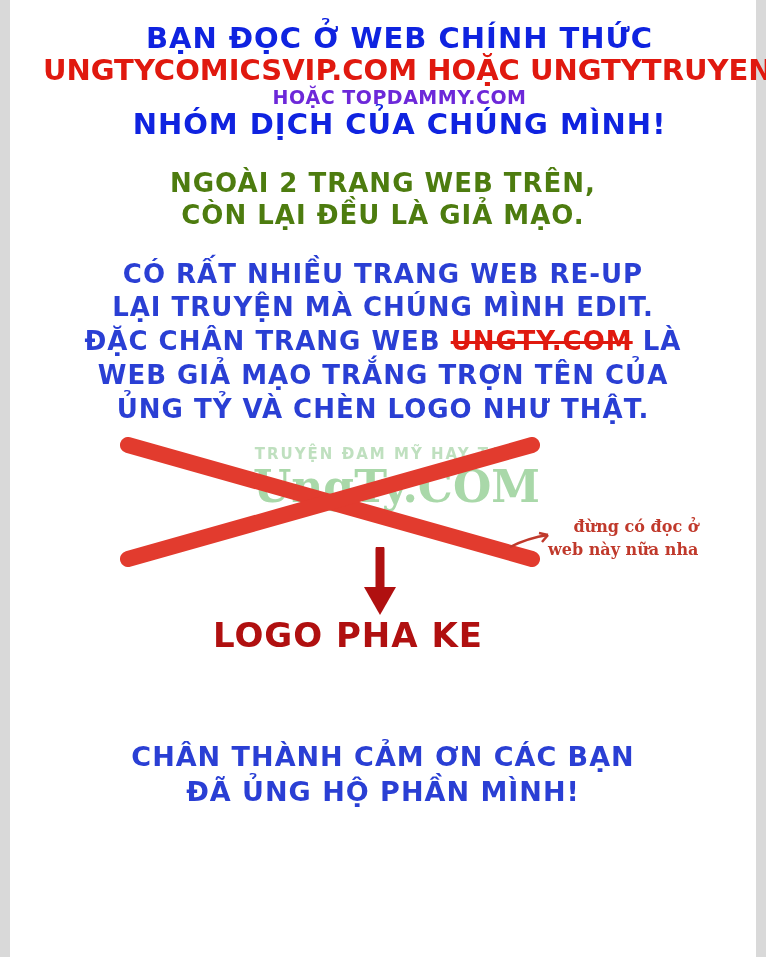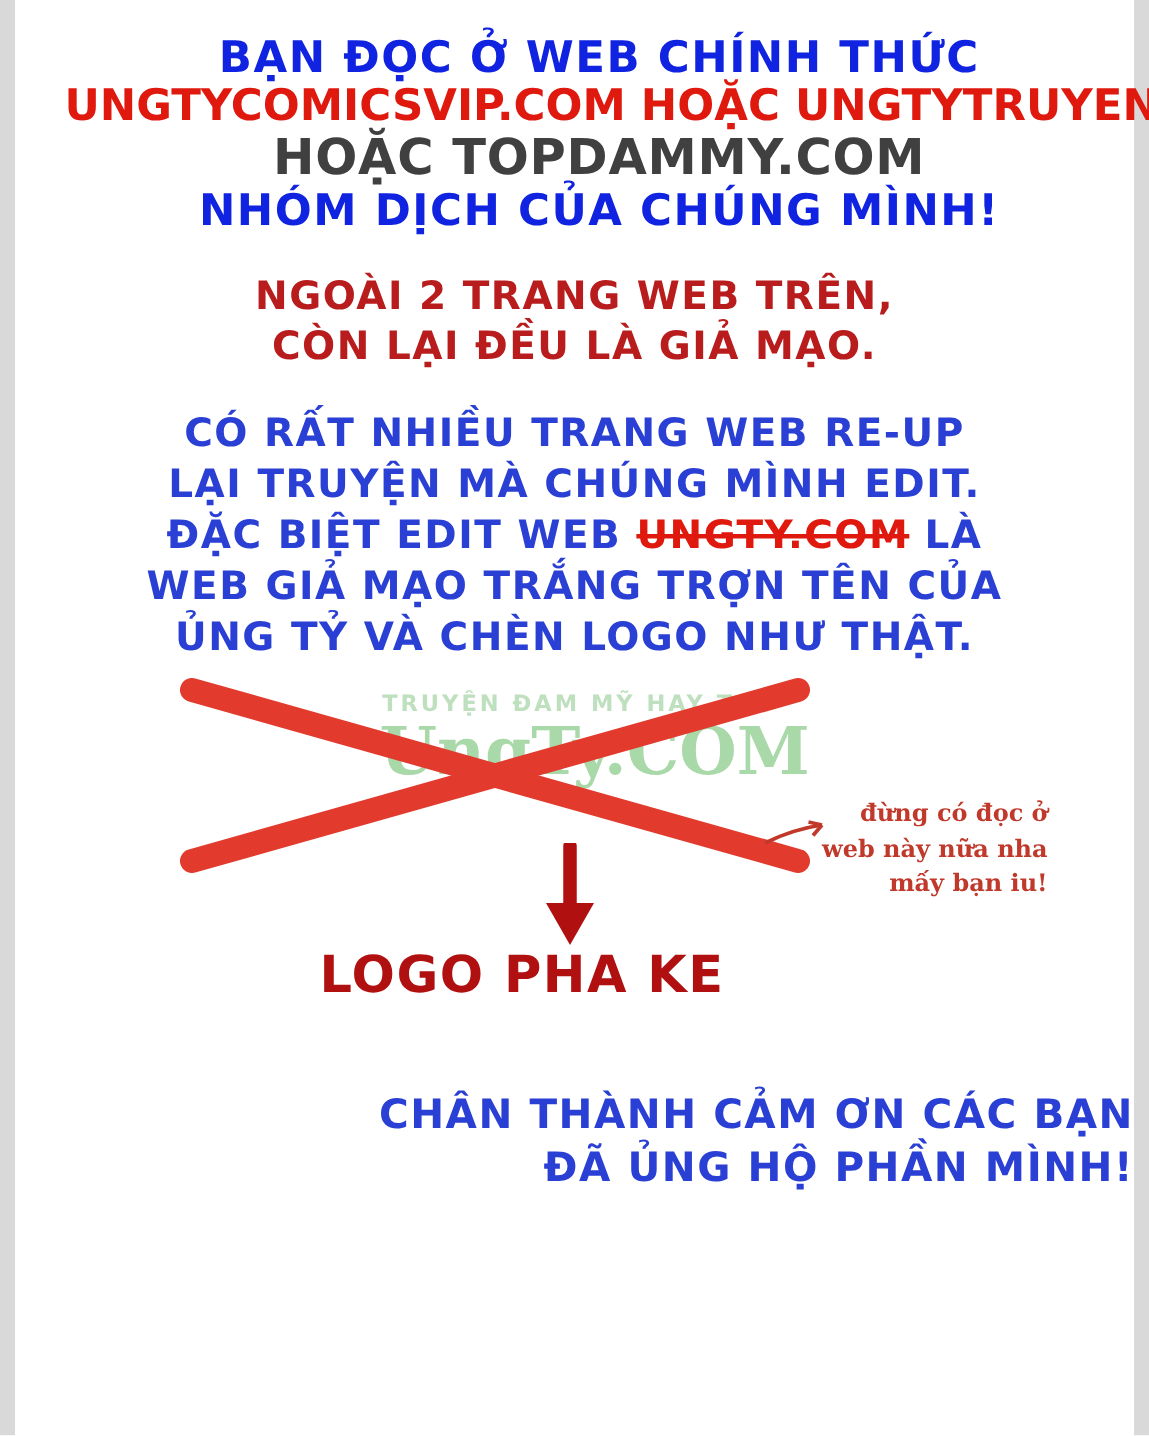--- a/index.html
+++ b/index.html
@@ -58,34 +58,34 @@
     color: #0f23e0;
     font-size: 29px;
     letter-spacing: 1px;
   }
   .l2 {
     color: #e0190f;
     font-size: 29px;
     letter-spacing: 0px;
   }
   .l3 {
-    color: #404040;
-    font-size: 33px;
+    color: #6d28d9;
+    font-size: 19px;
   }
   .l4, .l5 {
     color: #0f23e0;
     font-size: 29px;
     letter-spacing: 1px;
   }
 
   .mid {
     margin-top: 26px;
   }
   .mid .line {
-    color: #b91c1c;
+    color: #4d7c0f;
     font-size: 26px;
     font-weight: bold;
     line-height: 1.25;
     white-space: nowrap;
     letter-spacing: 1px;
   }
   .gap {
     height: 26px;
   }
 
@@ -170,22 +170,21 @@
     top: 178px;
     width: 676px;
     text-align: center;
     color: #b01010;
     font-size: 34px;
     font-weight: bold;
     letter-spacing: 1px;
   }
 
   .thanks {
-    margin-top: 84px;
-    text-align: right;
+    margin-top: 112px;
   }
   .thanks .line {
     color: #2a3fd4;
     font-size: 27px;
     font-weight: bold;
     line-height: 1.3;
     white-space: nowrap;
     letter-spacing: 1px;
   }
 </style>
@@ -210,21 +209,21 @@
       <div class="line">NGOÀI 2 TRANG WEB TRÊN,</div>
       <div class="line">CÒN LẠI ĐỀU LÀ GIẢ MẠO.</div>
     </div>
 
     <div class="gap"></div>
 
     <div class="block para2">
       <div class="line">CÓ RẤT NHIỀU TRANG WEB RE-UP</div>
       <div class="line">LẠI TRUYỆN MÀ CHÚNG MÌNH EDIT.</div>
       <div class="line">
-        <span>ĐẶC BIỆT EDIT WEB </span><span class="strike">UNGTY.COM</span><span> LÀ</span>
+        <span>ĐẶC CHÂN TRANG WEB </span><span class="strike">UNGTY.COM</span><span> LÀ</span>
       </div>
       <div class="line">WEB GIẢ MẠO TRẮNG TRỢN TÊN CỦA</div>
       <div class="line">ỦNG TỶ VÀ CHÈN LOGO NHƯ THẬT.</div>
     </div>
 
     <div class="logo-area">
 
       <div class="fakelogo">
         <div class="tag">TRUYỆN ĐAM MỸ HAY TẠI</div>
         <div class="word">UngTy.COM</div>
@@ -236,21 +235,20 @@
       </svg>
 
       <svg class="arrow-note" viewBox="0 0 46 30">
         <path d="M2 22 C14 16, 26 12, 40 10" stroke="#c0392b" stroke-width="2.5" fill="none"></path>
         <path d="M40 10 L31 8 M40 10 L34 17" stroke="#c0392b" stroke-width="2.5" fill="none"></path>
       </svg>
 
       <div class="note">
         <div>đừng có đọc ở</div>
         <div>web này nữa nha</div>
-        <div>mấy bạn iu!</div>
       </div>
 
       <svg class="down-arrow" viewBox="0 0 60 70">
         <line x1="30" y1="2" x2="30" y2="48" stroke="#b01010" stroke-width="9" stroke-linecap="round"></line>
         <polygon points="30,68 14,40 46,40" fill="#b01010"></polygon>
       </svg>
 
       <div class="logo-pha-ke">LOGO PHA KE</div>
     </div>
 

